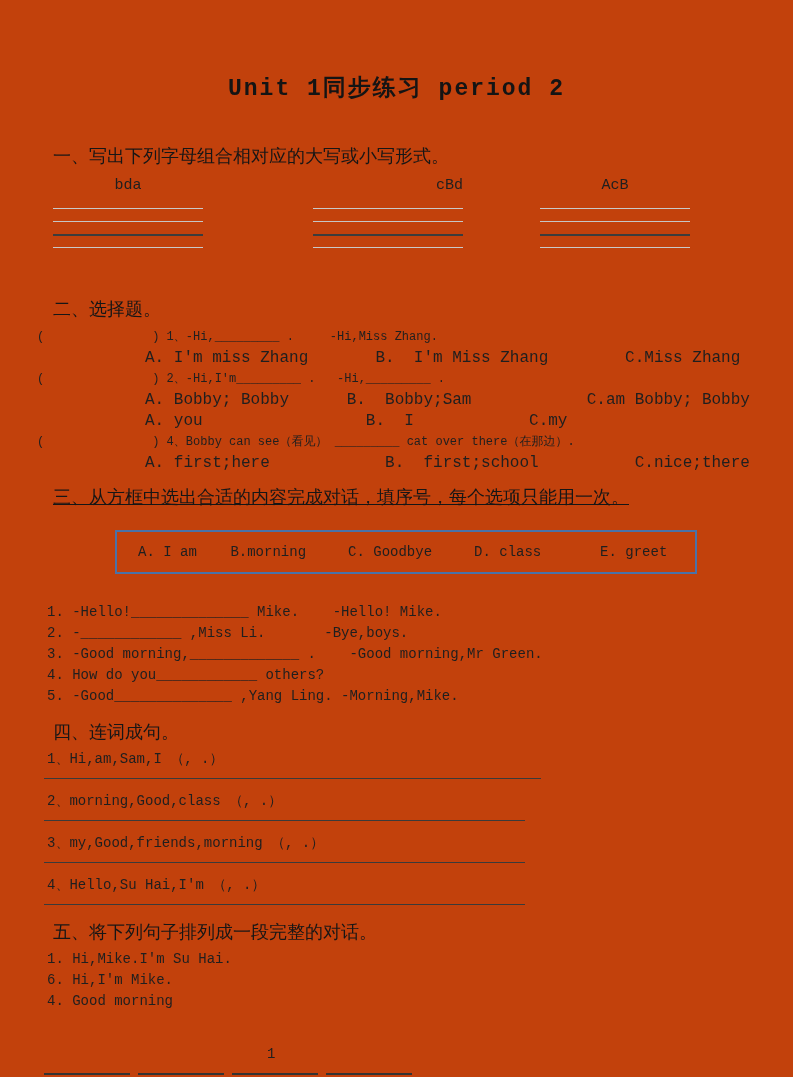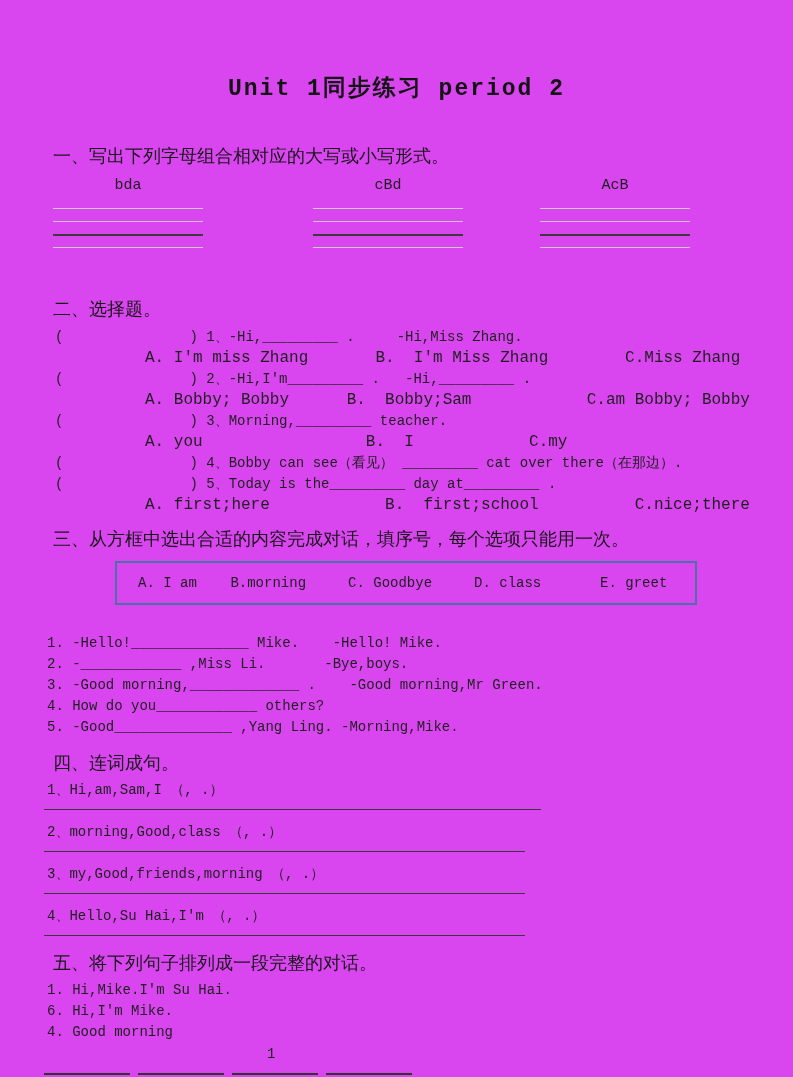--- a/index.html
+++ b/index.html
@@ -1,20 +1,20 @@
 <!DOCTYPE html>
 <html><head>
 <meta charset="utf-8">
 <style>
   * { margin:0; padding:0; box-sizing:border-box; }
   html,body { background:#ffffff; }
   .page {
     position:relative;
     width:793px; height:1077px;
-    background:#d946ef;
+    background:#c2410c;
     overflow:hidden;
     font-family:"Liberation Mono", monospace;
     color:#1f1f1f;
   }
   .title {
     margin-top:74px;
     text-align:center;
     font-size:23px;
     font-weight:bold;
     letter-spacing:2px;
@@ -29,40 +29,40 @@
     color:#161616;
     white-space:pre;
   }
   .s1-heading { margin-top:40px; }
   
   .s1-area { position:relative; height:96px; margin-top:6px; }
   .letter-label {
     position:absolute; top:0; width:150px;
     text-align:center; font-size:15px; line-height:21px; white-space:pre;
   }
-  .pos-1 { left:53px; } .pos-2 { left:313px; } .pos-3 { left:540px; }
+  .pos-1 { left:53px; } .pos-2 { left:313px;text-align:right; } .pos-3 { left:540px; }
   .wgrid { position:absolute; top:33px; width:150px; height:46px; }
   .wl { position:absolute; left:0; right:0; height:0; }
   .wl.l1 { top:0;   border-top:1px solid #c9c9c9; }
   .wl.l2 { top:13px; border-top:1px solid #c6c6c6; }
   .wl.l3 { top:26px; border-top:2px solid #3c3c3c; }
   .wl.l4 { top:39px; border-top:1px solid #c9c9c9; }
   
   .s2-heading { margin-top:26px; }
   .questions { margin-top:5px; }
   .q-stem {
-    margin-left:55px; font-size:14px; line-height:21px; white-space:pre;
+    margin-left:37px; font-size:12px; line-height:21px; white-space:pre;
   }
   .q-options {
     margin-left:145px; font-size:16px; line-height:21px; white-space:pre;
   }
   
-  .s3-heading { margin-top:11px; }
+  .s3-heading { margin-top:11px;text-decoration:underline; }
   .options-box {
-    margin-left:115px; margin-top:9px;
+    margin-left:115px; margin-top:20px;
     width:582px; height:44px;
     border:2px solid #4a72a8;
     font-size:14px; line-height:40px;
     padding-left:21px;
     white-space:pre;
   }
   .s3-items { margin-top:28px; }
   .mono-line {
     margin-left:47px; font-size:14px; line-height:21px; white-space:pre;
   }
@@ -120,24 +120,22 @@
       <div class="wl l4"></div>
     </div>
   </div>
 
   <div class="heading s2-heading">二、选择题。</div>
   <div class="questions">
     <div class="q-stem">(               ) 1、-Hi,_________ .     -Hi,Miss Zhang.</div>
     <div class="q-options">A. I'm miss Zhang       B.  I'm Miss Zhang        C.Miss Zhang</div>
     <div class="q-stem">(               ) 2、-Hi,I'm_________ .   -Hi,_________ .</div>
     <div class="q-options">A. Bobby; Bobby      B.  Bobby;Sam            C.am Bobby; Bobby</div>
-    <div class="q-stem">(               ) 3、Morning,_________ teacher.</div>
     <div class="q-options">A. you                 B.  I            C.my</div>
     <div class="q-stem">(               ) 4、Bobby can see（看见） _________ cat over there（在那边）.</div>
-    <div class="q-stem">(               ) 5、Today is the_________ day at_________ .</div>
     <div class="q-options">A. first;here            B.  first;school          C.nice;there</div>
   </div>
 
   <div class="heading s3-heading">三、从方框中选出合适的内容完成对话，填序号，每个选项只能用一次。</div>
   <div class="options-box">A. I am    B.morning     C. Goodbye     D. class       E. greet</div>
   <div class="s3-items">
     <div class="mono-line">1. -Hello!______________ Mike.    -Hello! Mike.</div>
     <div class="mono-line">2. -____________ ,Miss Li.       -Bye,boys.</div>
     <div class="mono-line">3. -Good morning,_____________ .    -Good morning,Mr Green.</div>
     <div class="mono-line">4. How do you____________ others?</div>

